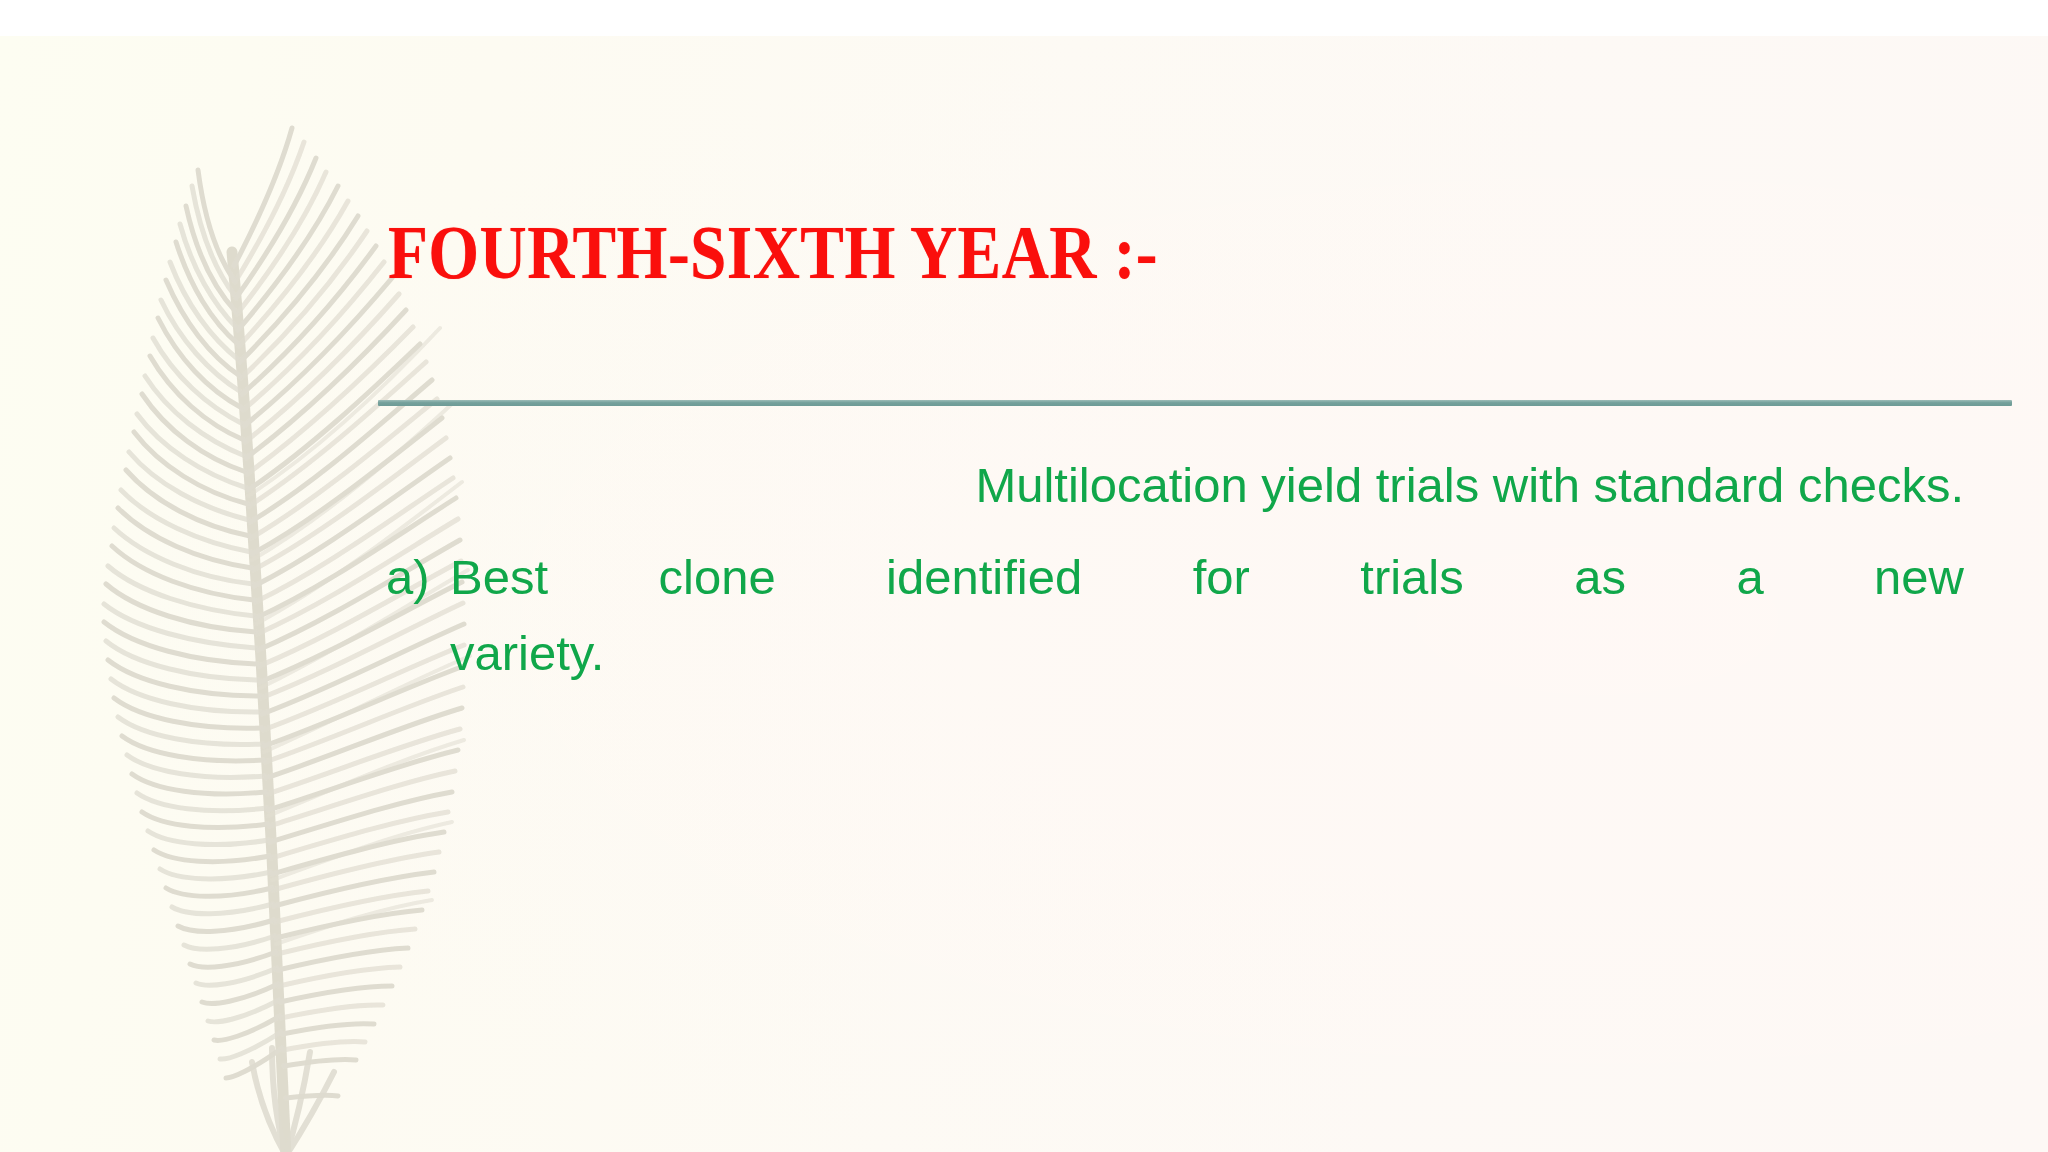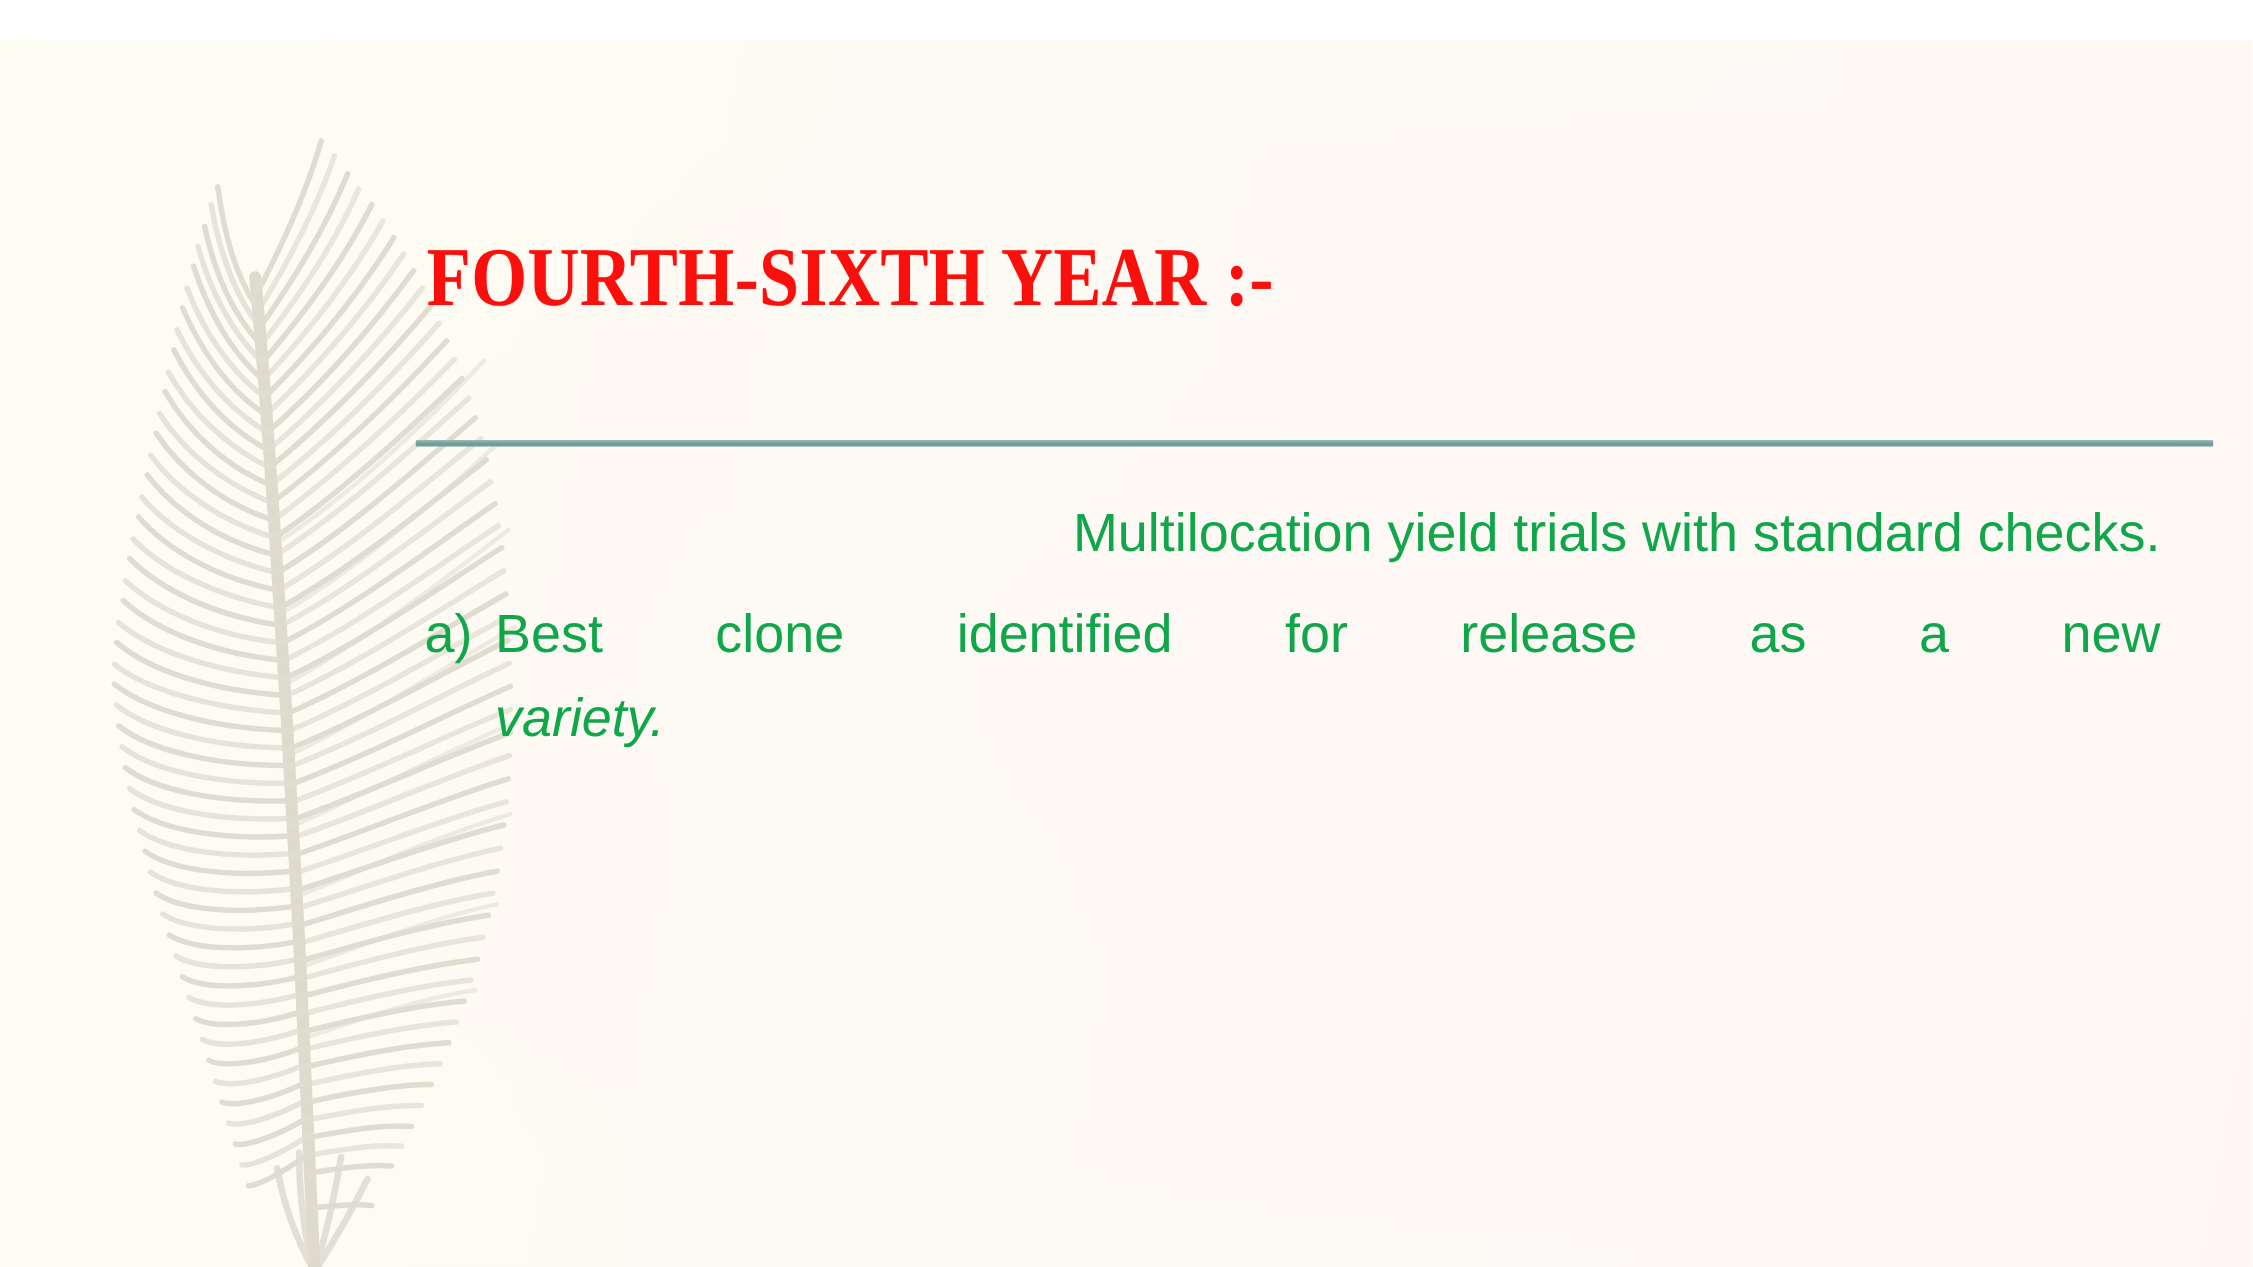--- a/index.html
+++ b/index.html
@@ -120,21 +120,20 @@
   
   .item-text .just-line {
     display: block;
     text-align: justify;
     text-align-last: justify;
     white-space: normal;
   }
   .item-text .last-line {
     display: block;
     text-align: left;
-    font-style: italic;
   }
 </style>
 </head>
 <body>
 
 <div id="slide">
 
   <div id="bg-wash"></div>
   <div id="bg-wash2"></div>
 
@@ -285,20 +284,20 @@
 
     <div id="title-rule"></div>
 
     <div id="body">
 
       <p class="body-line">Multilocation yield trials with standard checks.</p>
 
       <div class="body-item">
         <span class="item-marker">a)</span>
         <span class="item-text">
-          <span class="just-line">Best clone identified for release as a new</span>
+          <span class="just-line">Best clone identified for trials as a new</span>
           <span class="last-line">variety.</span>
         </span>
       </div>
 
     </div>
   </div>
 </div>
 
 </body></html>

